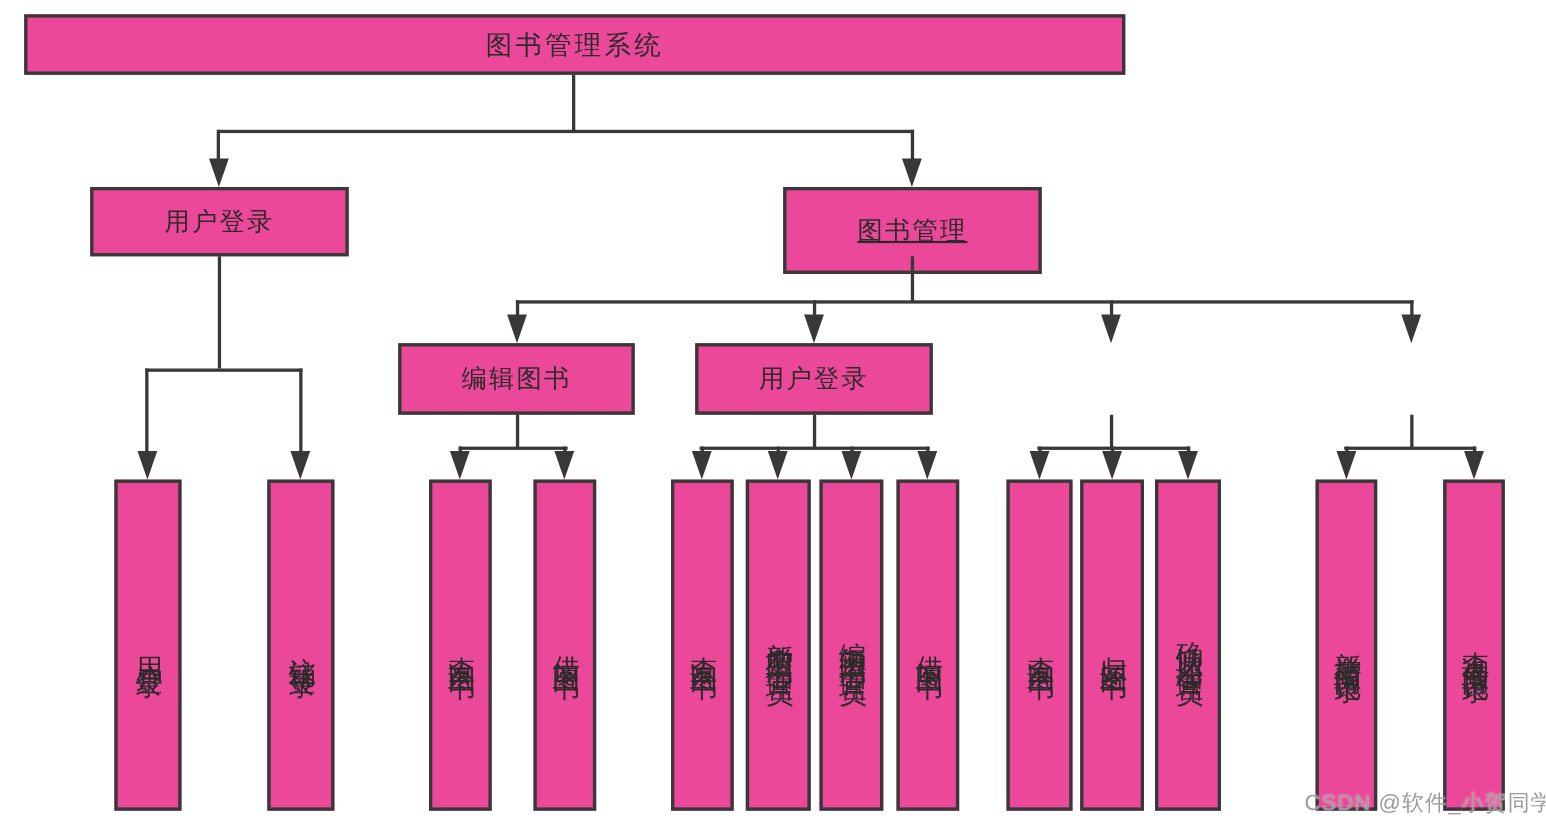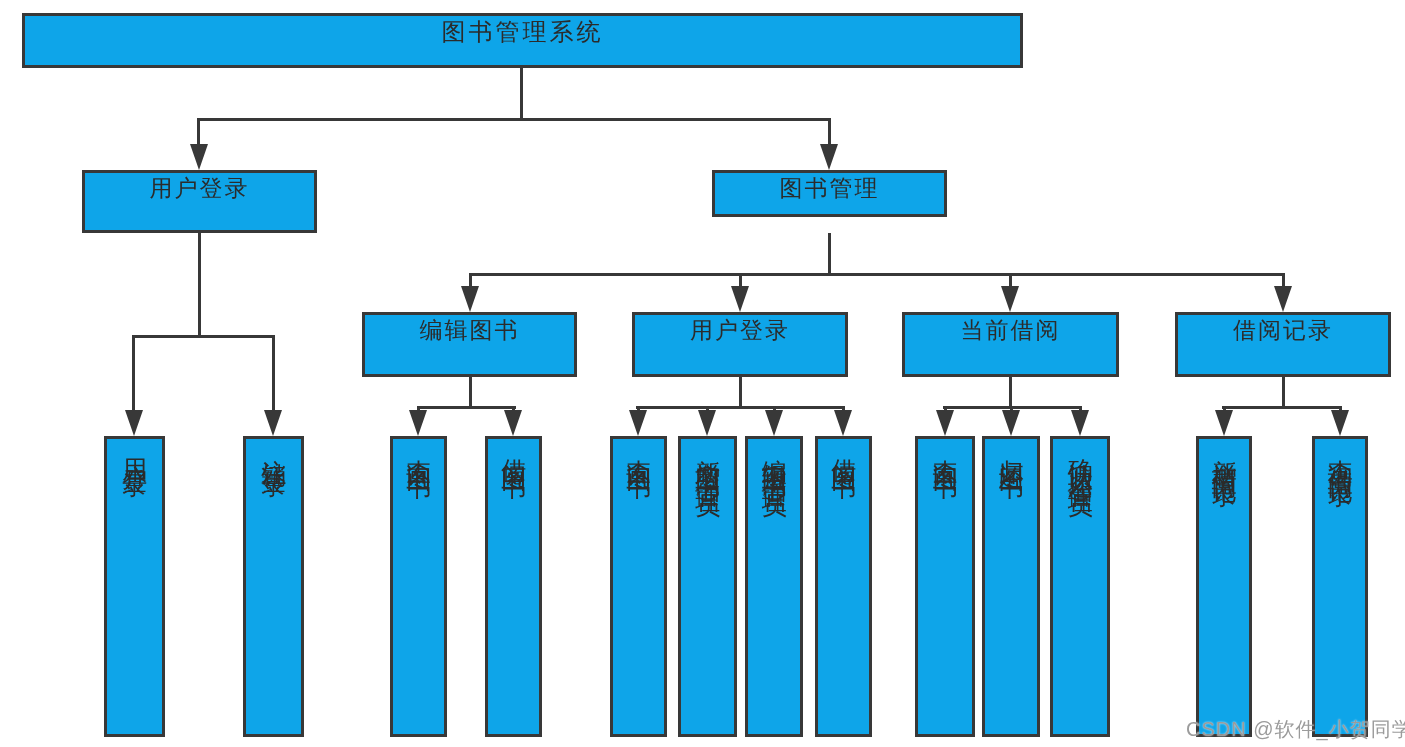--- a/index.html
+++ b/index.html
@@ -7,23 +7,23 @@
     position:relative;
     width:1405px;height:747px;
     background:#ffffff;
     font-family:"Liberation Sans", sans-serif;
     color:var(--text,#2b2b2b);
     overflow:hidden;
   }
   .node{
     position:absolute;
     box-sizing:border-box;
-    background:#0ea5e9;
+    background:#ec4899;
     border:3px solid var(--line,#383838);
-    display:flex;justify-content:center;
+    display:flex;align-items:center;justify-content:center;
   }
   .hnode{font-size:23px;letter-spacing:2px;white-space:nowrap;}
   .rootnode{font-size:24px;letter-spacing:3px;}
   .vnode span{
     writing-mode:vertical-rl;
     text-orientation:mixed;
     font-size:25px;
     letter-spacing:5px;
     line-height:1.1;
     white-space:nowrap;
@@ -56,21 +56,21 @@
   <div class="line" style="left:520px;top:68px;width:3px;height:52px;"></div>
   <div class="line" style="left:198px;top:118px;width:633px;height:3px;"></div>
   <div class="line" style="left:197px;top:118px;width:3px;height:30px;"></div>
   <div class="arr" style="left:190px;top:144px;"></div>
   <div class="line" style="left:828px;top:118px;width:3px;height:30px;"></div>
   <div class="arr" style="left:820px;top:144px;"></div>
 
   <div class="node hnode" style="left:82px;top:170px;width:235px;height:63px;">
     <span>用户登录</span>
   </div>
-  <div class="node hnode" style="left:712px;top:170px;width:235px;height:47px;">
+  <div class="node hnode" style="left:712px;top:170px;width:235px;height:79px;text-decoration:underline;">
     <span>图书管理</span>
   </div>
 
   <div class="line" style="left:198px;top:233px;width:3px;height:102px;"></div>
   <div class="line" style="left:132px;top:335px;width:143px;height:3px;"></div>
   <div class="line" style="left:132px;top:335px;width:3px;height:79px;"></div>
   <div class="arr" style="left:125px;top:410px;"></div>
   <div class="line" style="left:272px;top:335px;width:3px;height:79px;"></div>
   <div class="arr" style="left:264px;top:410px;"></div>
 
@@ -83,26 +83,20 @@
   <div class="line" style="left:1009px;top:273px;width:3px;height:17px;"></div>
   <div class="arr" style="left:1001px;top:286px;"></div>
   <div class="line" style="left:1282px;top:273px;width:3px;height:17px;"></div>
   <div class="arr" style="left:1274px;top:286px;"></div>
 
   <div class="node hnode" style="left:362px;top:312px;width:215px;height:65px;">
     <span>编辑图书</span>
   </div>
   <div class="node hnode" style="left:632px;top:312px;width:216px;height:65px;">
     <span>用户登录</span>
-  </div>
-  <div class="node hnode" style="left:902px;top:312px;width:217px;height:65px;">
-    <span>当前借阅</span>
-  </div>
-  <div class="node hnode" style="left:1175px;top:312px;width:216px;height:65px;">
-    <span>借阅记录</span>
   </div>
 
   <div class="line" style="left:469px;top:377px;width:3px;height:31px;"></div>
   <div class="line" style="left:417px;top:406px;width:99px;height:3px;"></div>
   <div class="line" style="left:417px;top:406px;width:3px;height:14px;"></div>
   <div class="arr" style="left:409px;top:410px;"></div>
   <div class="line" style="left:512px;top:406px;width:3px;height:14px;"></div>
   <div class="arr" style="left:504px;top:410px;"></div>
 
   <div class="line" style="left:739px;top:377px;width:3px;height:31px;"></div>

